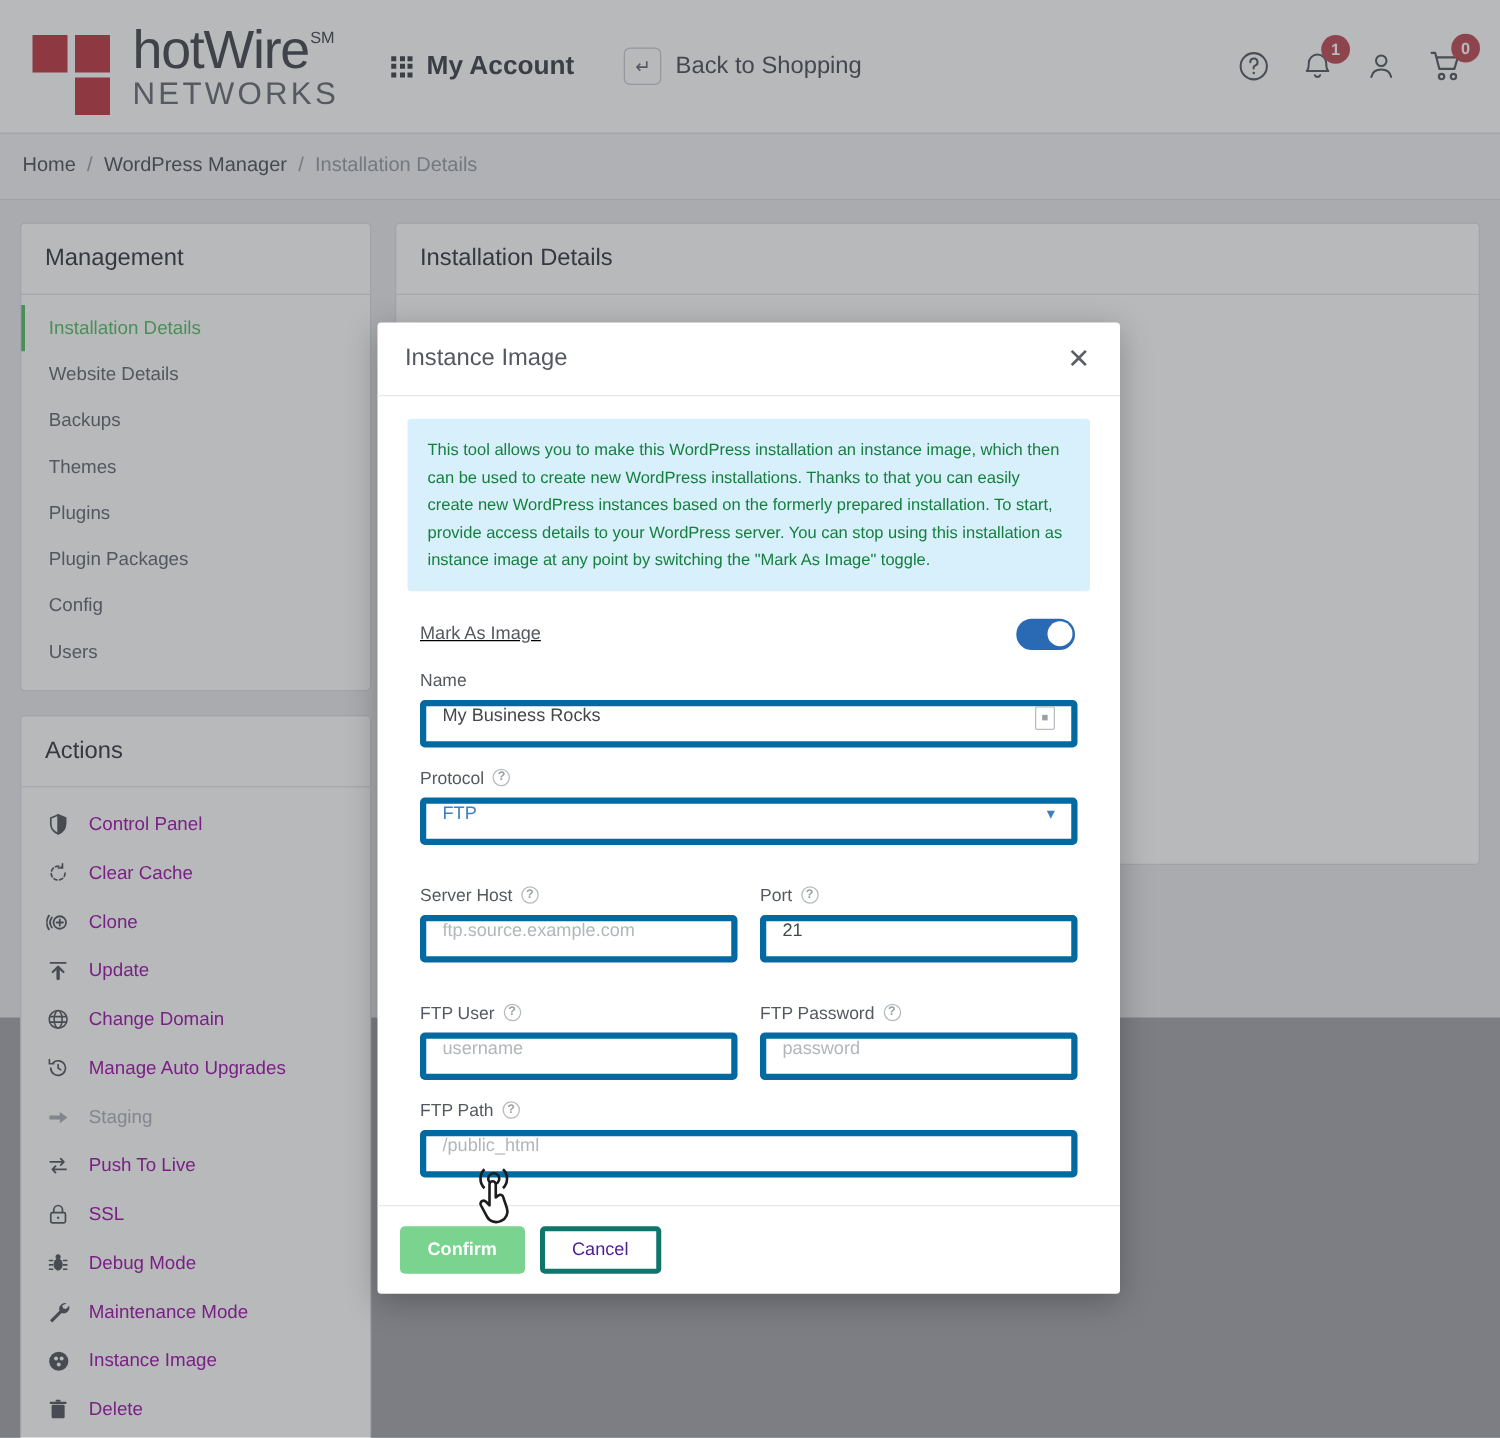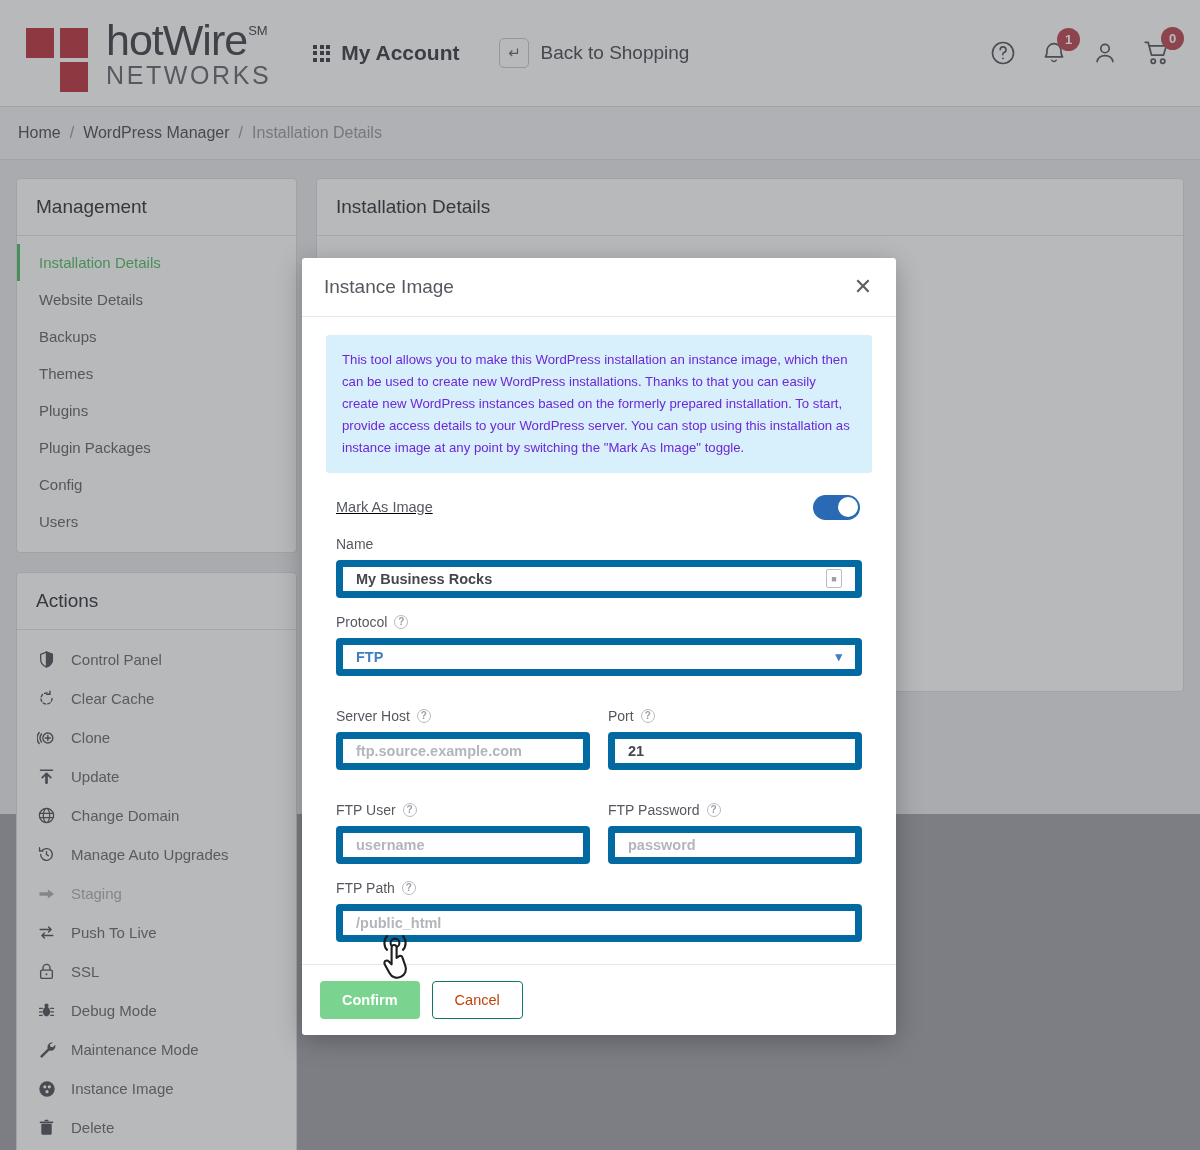--- a/index.html
+++ b/index.html
@@ -97,21 +97,21 @@
   aside { width: 281px; flex: 0 0 281px; }
   .menu { padding: 8px 0 12px 0; }
   .menu-item {
     padding: 10px 19px; font-size: 15px; color: #6a6f75;
     border-left: 3px solid transparent; cursor: pointer;
   }
   .menu-item.active { color: #5fbf6f; border-left-color: #5fbf6f; }
   .actions { padding: 10px 0 14px 0; }
   .act {
     display: flex; align-items: center; gap: 14px;
-    padding: 9px 19px; font-size: 15px; color: #737373; cursor: pointer;
+    padding: 9px 19px; font-size: 15px; color: #a21caf; cursor: pointer;
   }
   .act.disabled { color: #b0b4b9; }
   .act .aicon {
     width: 21px; height: 21px; flex: 0 0 21px;
     display: flex; align-items: center; justify-content: center;
     color: #595d63;
   }
   .act.disabled .aicon { color: #b0b4b9; }
   .spacer-card { margin-top: 19px; }
 
@@ -132,21 +132,21 @@
     display: flex; align-items: center;
     padding: 18px 22px; border-bottom: 1px solid #e6e8ea;
   }
   .m-title { font-size: 19px; color: #55595f; }
   .m-close {
     margin-left: auto; font-size: 22px; color: #5c6066;
     cursor: pointer; line-height: 1; width: 22px; text-align: center;
   }
   .m-body { padding: 18px 24px 22px 24px; }
   .info {
-    background: #d8effc; color: #6d28d9; border-radius: 3px;
+    background: #d8effc; color: #15803d; border-radius: 3px;
     padding: 14px 16px; font-size: 13.2px; line-height: 1.66;
   }
   .row-toggle {
     display: flex; align-items: center; margin-top: 22px; padding: 0 12px 0 10px; text-decoration: underline;
   }
   .lbl { font-size: 14.5px; color: #55595f; }
   .toggle {
     margin-left: auto; width: 47px; height: 25px; border-radius: 14px;
     background: #2a6ab4; position: relative; cursor: pointer;
   }
@@ -159,25 +159,24 @@
     font-size: 14px; color: #55595f; margin-bottom: 8px;
     display: flex; align-items: center; gap: 7px;
   }
   .qmark {
     width: 14px; height: 14px; border-radius: 50%;
     border: 1.3px solid #b6babf; color: #9ba0a6;
     font-size: 10px; line-height: 11.5px; text-align: center;
     display: inline-block; font-weight: bold;
   }
   .field {
-    height: 38px; border: 7px solid #0369a1; border-radius: 4px;
-    display: flex; align-items: center; padding: 0 13px;
+    height: 38px; border: 5px solid #0369a1; border-radius: 4px;
+    display: flex; align-items: flex-start; padding: 0 13px;
     font-size: 14.5px; color: #44484e; background: #fff;
     position: relative;
-    font-weight: bold;
   }
   .field.placeholder { color: #b2b6bb; }
   .field .fx {
     margin-left: auto; width: 16px; height: 19px;
     border: 1.4px solid #b9bdc2; border-radius: 2px;
     display: flex; align-items: center; justify-content: center;
     color: #9ba0a6; font-size: 9px;
   }
   .select { color: #3f7fc1; }
   .select .chev { margin-left: auto; color: #3f7fc1; font-size: 13px; }
@@ -188,21 +187,21 @@
   .m-foot {
     border-top: 1px solid #e6e8ea; padding: 16px 18px;
     display: flex; gap: 12px; align-items: center;
   }
   .btn {
     height: 38px; border-radius: 4px; font-size: 14.5px;
     display: flex; align-items: center; justify-content: center;
     cursor: pointer; padding: 0 22px;
   }
   .btn-confirm { background: #7ad490; color: #fff; font-weight: bold; }
-  .btn-cancel { background: #fff; border: 1px solid #0f766e; color: #c2410c; }
+  .btn-cancel { background: #fff; border: 4px solid #0f766e; color: #4c1d95; }
 
   
   .cursor {
     position: absolute; z-index: 130; left: 376px; top: 929px;
     width: 46px; height: 58px; pointer-events: none;
   }
 </style>
 </head>
 <body>
 

